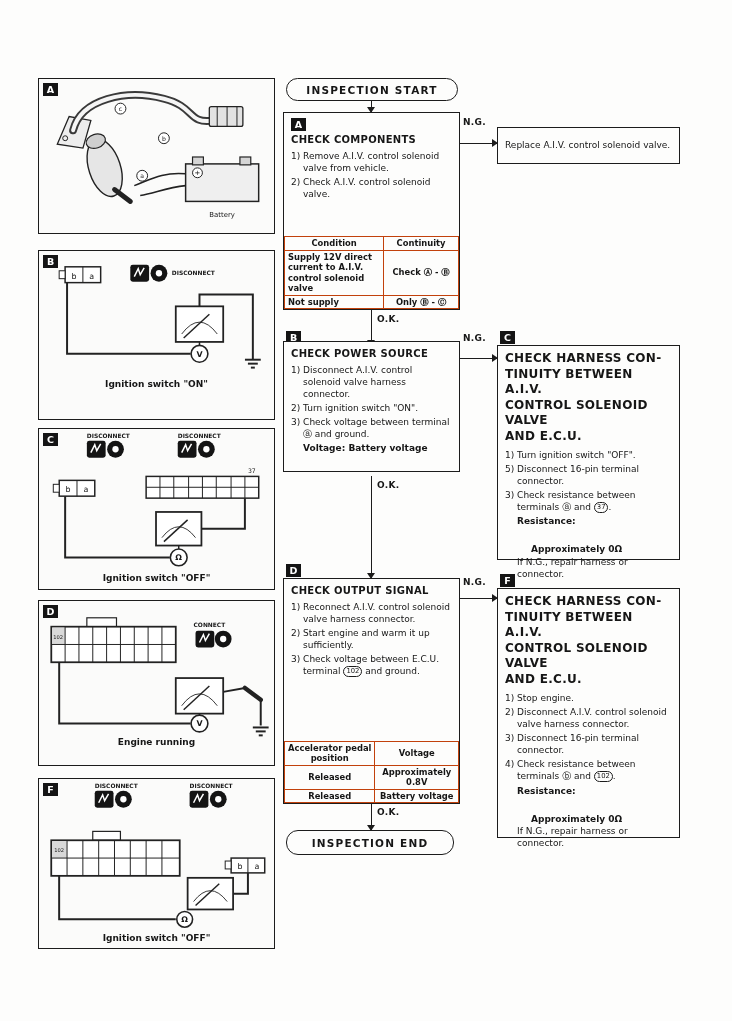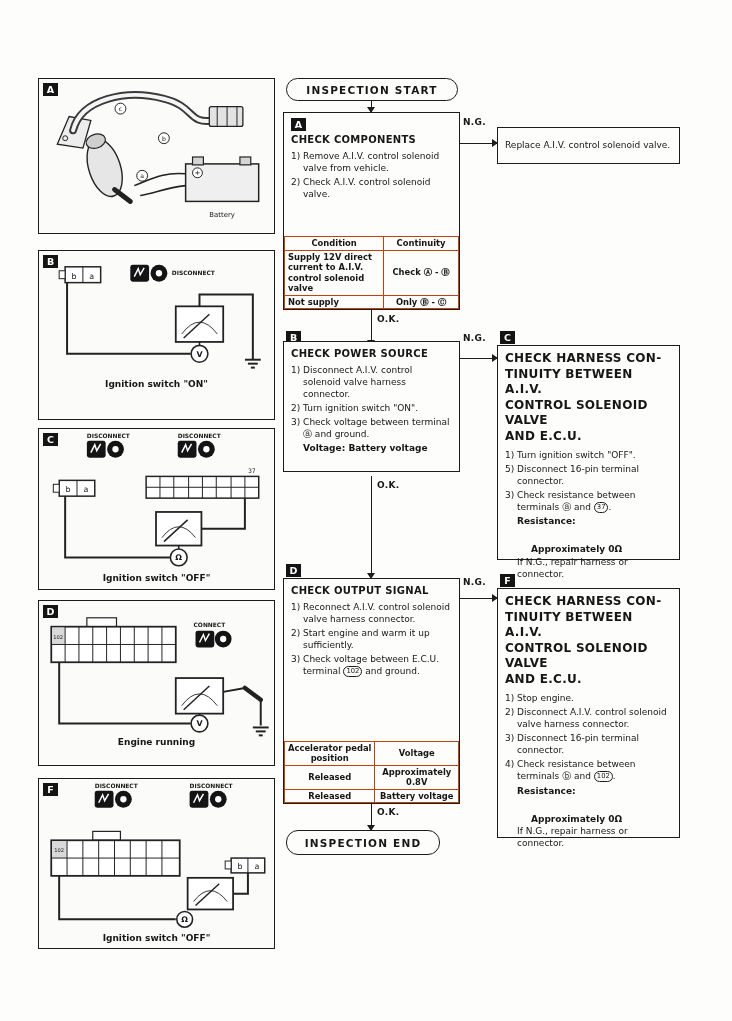--- a/index.html
+++ b/index.html
@@ -369,15 +369,15 @@
     <div class="step">3) Disconnect 16-pin terminal connector.</div>
     <div class="step"><span>4) Check resistance between terminals ⓑ and </span><span class="pinoval">102</span><span>.</span></div>
     <div class="sub1">Resistance:</div>
     <div class="sub2">Approximately 0Ω</div>
     <div class="sub3">If N.G., repair harness or connector.</div>
   </div>
 
   <div class="flowlabel" style="left:377px;top:807px;">O.K.</div>
   <div class="arr-v" style="left:371px;top:804px;height:26px;"></div>
 
-  <div class="pill" style="left:286px;top:830px;width:154px;height:25px;">INSPECTION END</div>
+  <div class="pill" style="left:286px;top:830px;width:168px;height:25px;">INSPECTION END</div>
 
 </div>
 
 </body></html>

